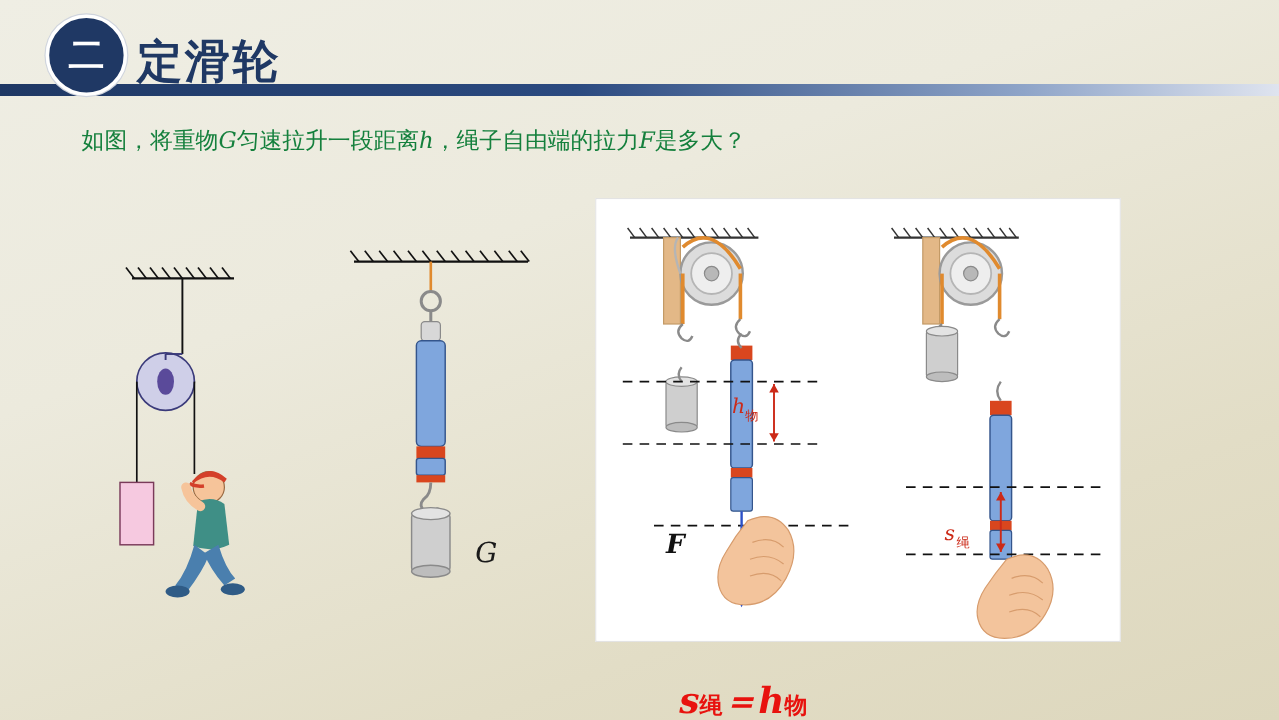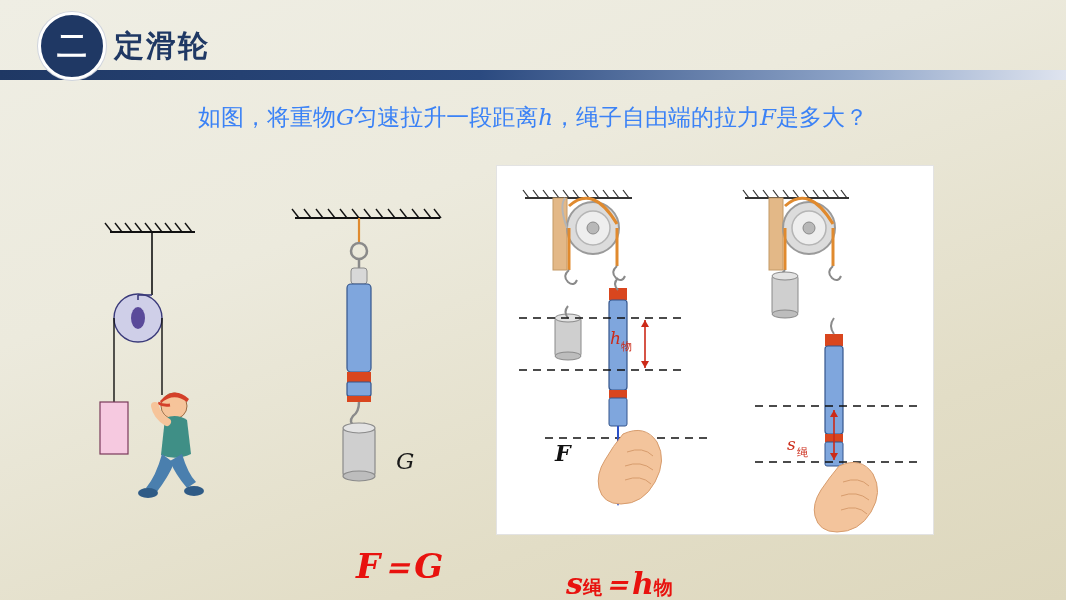--- a/index.html
+++ b/index.html
@@ -43,38 +43,37 @@
     justify-content: center;
     color: #ffffff;
     font-size: 30px;
     font-family: "DejaVu Sans", sans-serif;
     font-weight: bold;
   }
   .header-title {
     position: absolute;
     left: 114px;
     top: 26px;
-    font-size: 30px;
+    font-size: 38px;
     font-weight: bold;
     color: #1f3864;
     letter-spacing: 2px;
     font-family: Liberation Mono, monospace;
   }
 
   
   .question {
     position: absolute;
     left: 68px;
     top: 100px;
     width: 930px;
-    color: #3b82f6;
-    font-size: 23px;
+    color: #15803d;
+    font-size: 19px;
     line-height: 34px;
     font-family: "DejaVu Sans", sans-serif;
-    text-align: center;
   }
   .question .it {
     font-family: "DejaVu Serif", serif;
     font-style: italic;
   }
 
   
   .fig-left {
     position: absolute;
     left: 90px;
@@ -362,18 +361,17 @@
       </g>
     </g>
   </svg>
 
   <span class="hidden-text">F</span>
   <span class="hidden-text">h</span>
   <span class="hidden-text">物</span>
   <span class="hidden-text">s</span>
   <span class="hidden-text">绳</span>
 
-  <div class="formula1">F＝G</div>
   <div class="formula2">
     <span>s</span><span class="sub">绳</span><span>＝</span><span>h</span><span class="sub">物</span>
   </div>
 
 </div>
 
 </body></html>

